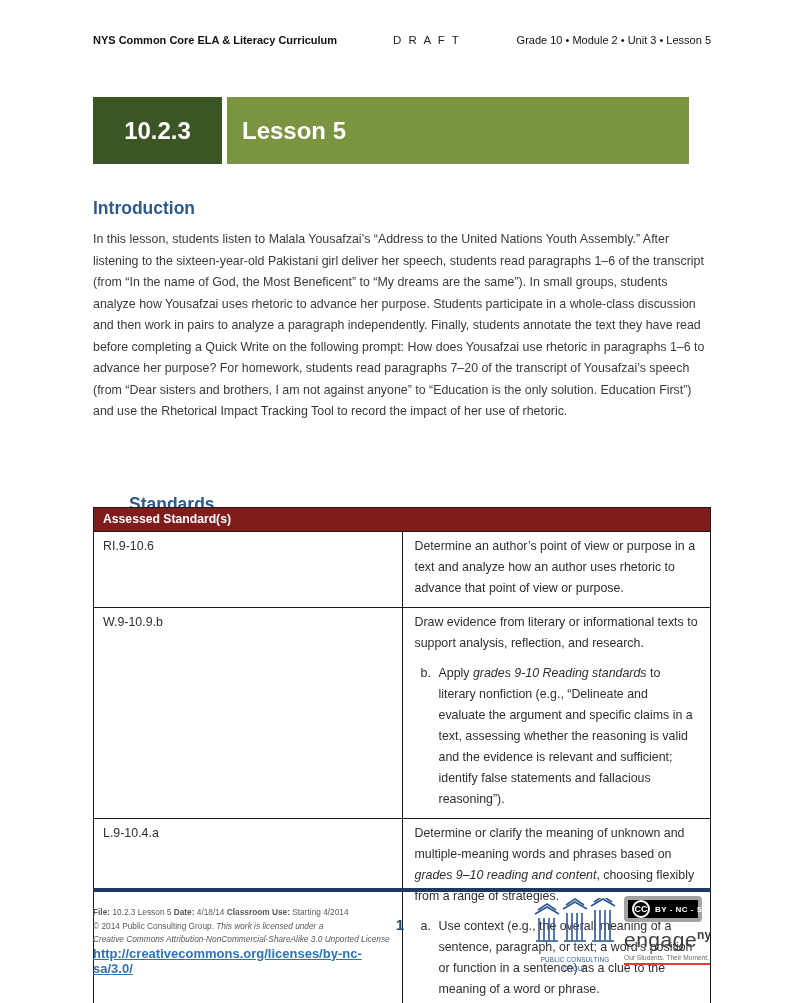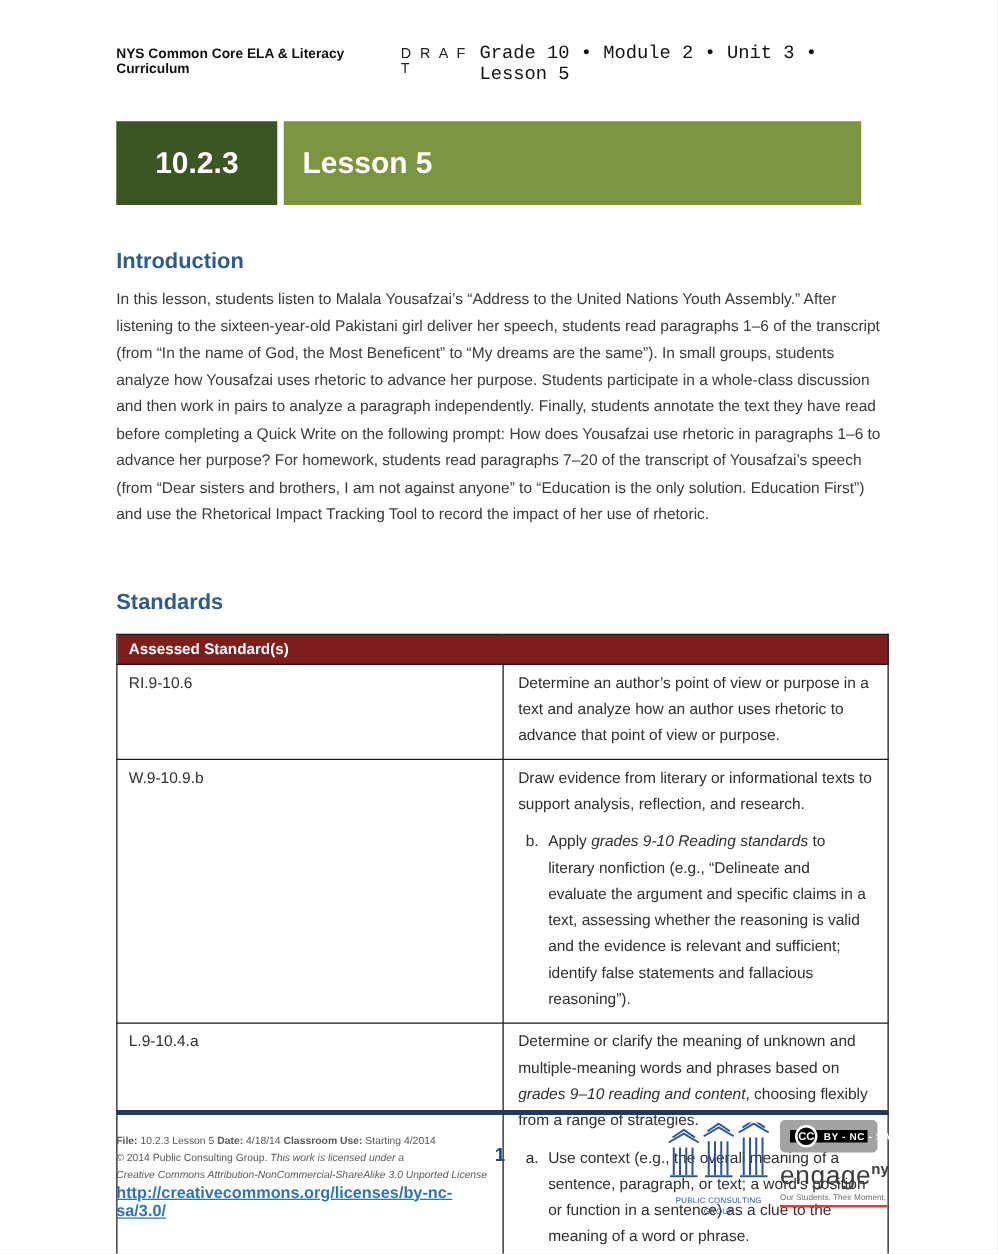--- a/index.html
+++ b/index.html
@@ -8,41 +8,41 @@
     font-family:"Liberation Sans",sans-serif;color:#3b3b3b;overflow:hidden;
     margin:0 auto;
   }
   
   .doc-header{
     position:absolute;top:34px;left:93px;width:618px;
     display:flex;justify-content:space-between;align-items:baseline;
   }
   .doc-header .h-left{font-size:11px;font-weight:bold;color:#111;}
   .doc-header .h-center{font-size:11.5px;color:#222;letter-spacing:2px;}
-  .doc-header .h-right{font-size:15px;color:#111;font-family:Liberation Mono, monospace;}
+  .doc-header .h-right{font-size:11px;color:#111;}
   
   .banner{position:absolute;top:97px;left:93px;width:596px;height:67px;display:flex;}
   .banner .code-box{
     width:129px;height:67px;background:#3b5524;color:#fff;
     display:flex;align-items:center;justify-content:center;
     font-size:24px;font-weight:bold;
   }
   .banner .gap{width:5px;height:67px;background:#fff;}
   .banner .title-box{
     flex:1;height:67px;background:#7a9440;color:#fff;
     display:flex;align-items:center;padding-left:15px;box-sizing:border-box;
     font-size:24px;font-weight:bold;
   }
   
   .section-heading{
     position:absolute;left:93px;width:618px;
     font-size:17.5px;font-weight:bold;color:#2e5b8a;
   }
   .intro-heading{top:198px;}
-  .standards-heading{top:471px;}
+  .standards-heading{top:494px;margin-left:36px;}
   .intro-body{
     position:absolute;top:229px;left:93px;width:618px;
     font-size:12.4px;line-height:21.5px;color:#3a3a3a;text-align:left;
   }
   
   .standards-table{
     position:absolute;top:507px;left:93px;width:618px;
     border-collapse:collapse;table-layout:fixed;
     font-size:12.4px;line-height:21px;color:#2f2f2f;
   }
@@ -62,21 +62,21 @@
   .footer-left .b{font-weight:bold;}
   .footer-left .it{font-style:italic;}
   .footer-link{color:#2e74b5;font-weight:bold;text-decoration:underline;font-size:13px;}
   .page-number{position:absolute;top:916px;left:376px;width:48px;text-align:center;
     font-size:15px;font-weight:bold;color:#1f497d;}
   
   .pcg{position:absolute;top:898px;left:533px;width:84px;text-align:center;}
   .pcg-caption{font-size:6.3px;color:#2c5693;line-height:7px;margin-top:2px;letter-spacing:.2px;}
   .engage-block{position:absolute;top:896px;left:624px;width:88px;}
   .cc-badge{
-    width:78px;height:26px;background:#000;border:8px solid #a3a3a3;border-radius:4px;
+    width:78px;height:26px;background:#000;border:4px solid #a3a3a3;border-radius:4px;
     display:flex;align-items:center;box-sizing:border-box;padding:0 4px;
   }
   .cc-circle{
     width:18px;height:18px;border-radius:50%;background:#000;border:2px solid #fff;
     color:#fff;font-size:9px;font-weight:bold;display:flex;align-items:center;justify-content:center;
     box-sizing:border-box;flex:0 0 18px;
   }
   .cc-text{color:#fff;font-size:8px;font-weight:bold;letter-spacing:.5px;margin-left:5px;white-space:nowrap;}
   .engage-word{margin-top:2px;color:#3c3c3d;font-size:21px;line-height:22px;letter-spacing:.5px;}
   .engage-word .sup{font-size:12px;font-weight:bold;vertical-align:super;letter-spacing:0;}

